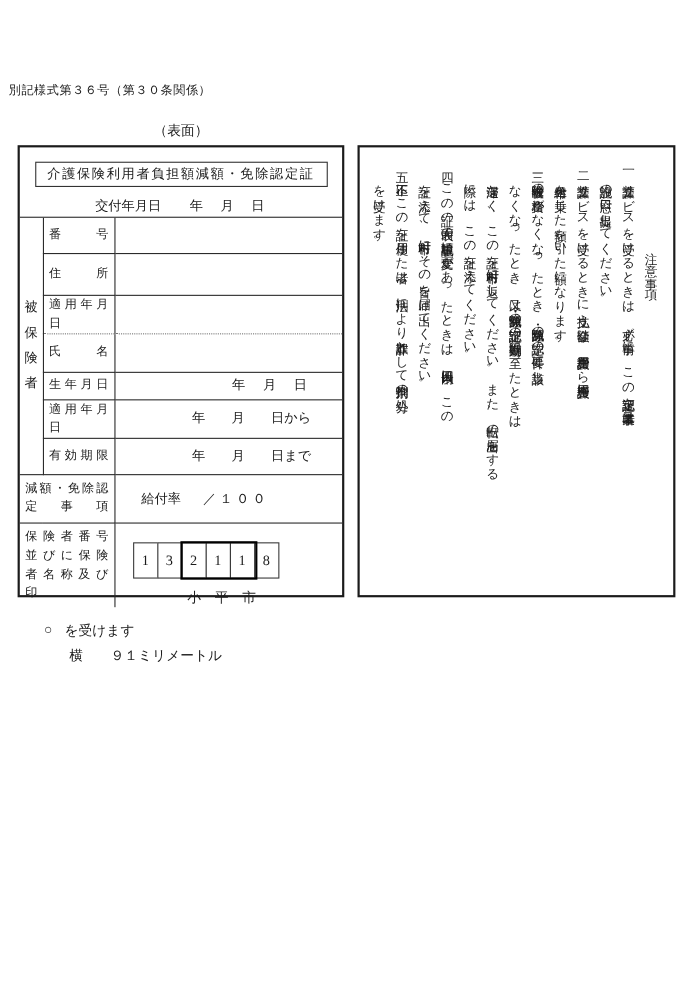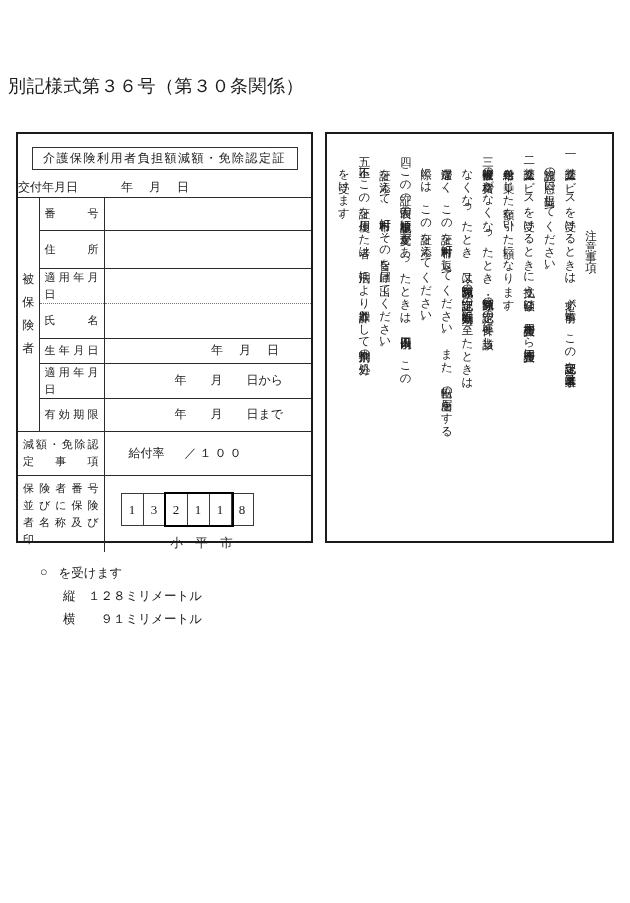--- a/index.html
+++ b/index.html
@@ -6,21 +6,21 @@
   html, body { background: #ffffff; }
   body {
     width: 630px; height: 903px;
     font-family: "Liberation Serif", "DejaVu Serif", serif;
     color: #1b1b1b;
   }
   .page { position: relative; width: 630px; height: 903px; background: #fff; overflow: hidden; }
 
   .form-no {
     position: absolute; left: 8px; top: 74px;
-    font-size: 18px; letter-spacing: 0.5px;
+    font-size: 11px; letter-spacing: 0.5px;
   }
   .side-label {
     position: absolute; top: 111px; text-align: center; font-size: 12.5px;
   }
   .front-label { left: 16px; width: 297px; }
   .back-label  { left: 325px; width: 289px; }
 
   .panel {
     position: absolute; top: 132px; height: 411px;
     border: 2px solid #1b1b1b; background: #fff;
@@ -29,21 +29,21 @@
   .back-panel  { left: 325px; width: 289px; }
 
   
   .front-header { position: absolute; top: 0; left: 0; right: 0; height: 64px; border-bottom: 1px solid #2b2b2b; }
   .title-box {
     margin: 13px auto 0; width: 266px; height: 23px;
     border: 1px solid #333; text-align: center;
     font-size: 12px; line-height: 21px; letter-spacing: 1.5px; white-space: nowrap;
   }
   .issue-line {
-    margin-top: 9px; display: flex; justify-content: flex-start; gap: 43px;
+    margin-top: 9px; display: flex; justify-content: center; gap: 26px;
     font-size: 12px;
   }
   .ymd { letter-spacing: 2px; }
 
   .table-wrap { position: absolute; top: 64px; left: 0; right: 0; bottom: 0; }
   table.front-table {
     width: 100%; height: 100%;
     border-collapse: collapse; border: hidden; table-layout: fixed;
   }
   table.front-table td {
@@ -93,20 +93,21 @@
   .size-title-line { display: flex; gap: 11px; }
   .size-line { margin: 6px 0 0 23px; }
 </style>
 </head>
 <body>
 
 <div class="page">
 
   <div class="form-no">別記様式第３６号（第３０条関係）</div>
 
+  <div class="side-label front-label">（表面）</div>
 
   <div class="panel front-panel">
     <div class="front-header">
       <div class="title-box">
         <span>介護保険利用者負担額減額・免除認定証</span>
       </div>
       <div class="issue-line">
         <span>交付年月日</span>
         <span class="ymd">年　月　日</span>
       </div>
@@ -223,17 +224,16 @@
       <p class="note">五　不正にこの証を使用した者は、刑法により詐欺罪として拘禁刑の処分
 を受けます。</p>
     </div>
   </div>
 
   <div class="footer">
     <div class="size-title-line">
       <span>○</span>
       <span>を受けます</span>
     </div>
-    <div class="size-line">縦　１２８ミリメートル</div>
     <div class="size-line">横　　９１ミリメートル</div>
   </div>
 
 </div>
 
 </body></html>

